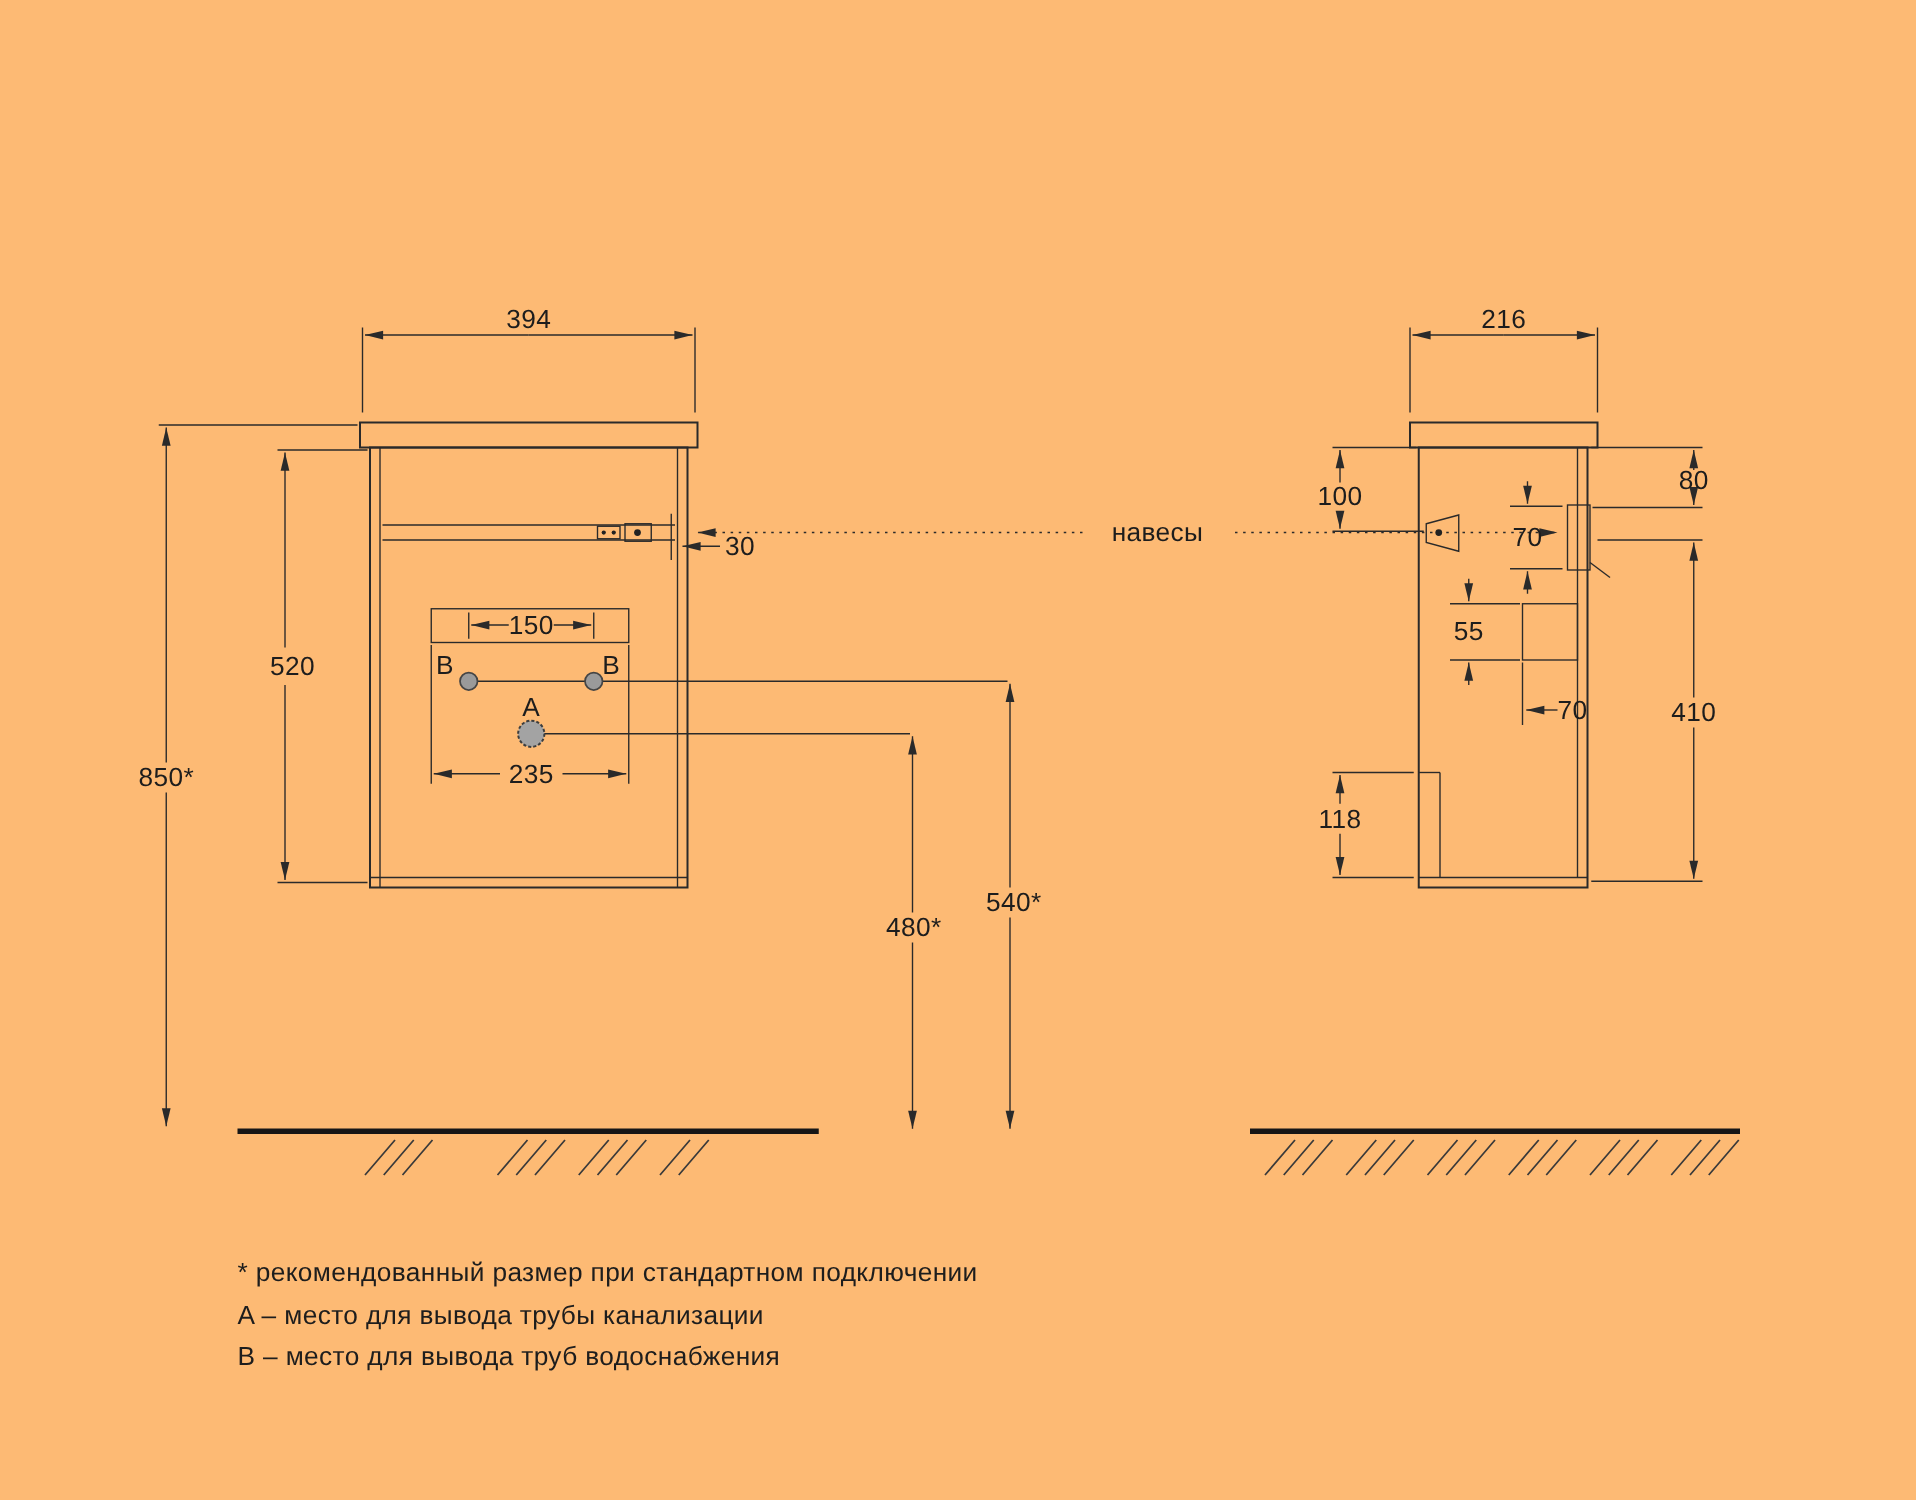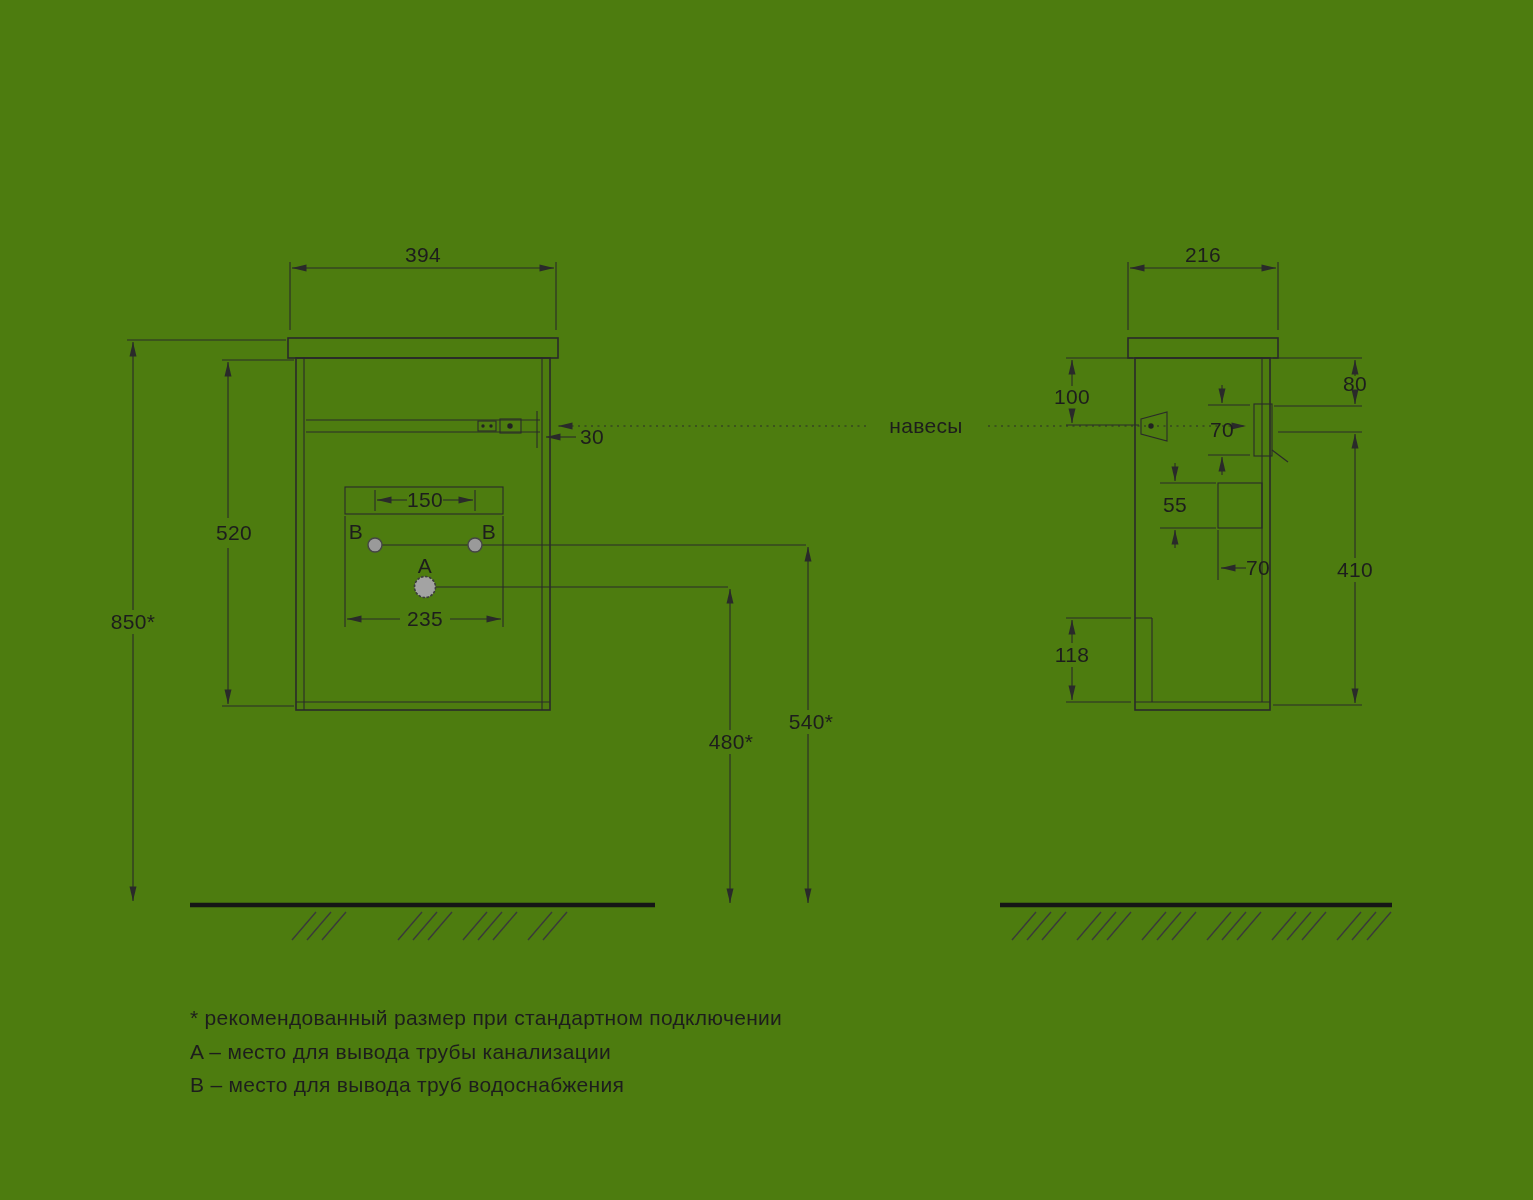--- a/index.html
+++ b/index.html
@@ -1,16 +1,16 @@
 <!DOCTYPE html>
 <html><head>
 <meta charset="utf-8">
 <style>
   html,body{margin:0;padding:0;background:#ffffff}
-  .page{position:relative;width:1533px;height:1200px;background:#4d7c0f;overflow:hidden}
+  .page{position:relative;width:1533px;height:1200px;background:#fdba74;overflow:hidden}
   svg{display:block}
   .s16{stroke:#2a2a2a;stroke-width:1.6;fill:none}
   .s10{stroke:#2a2a2a;stroke-width:1.1;fill:none}
   .dim{stroke:#2a2a2a;stroke-width:1.1;fill:none}
   .dots{stroke:#2a2a2a;stroke-width:1.2;fill:none;stroke-dasharray:2 4.5}
   .floor{stroke:#161616;stroke-width:4.5;fill:none}
   .hatch{stroke:#3a3a3a;stroke-width:1.4;fill:none}
   .dot{fill:#222;stroke:none}
   .pt{fill:#9a9a9a;stroke:#454545;stroke-width:1.4}
   .ptA{fill:#a3a3a3;stroke:#3d3d3d;stroke-width:1.6;stroke-dasharray:2.5 1.6}

